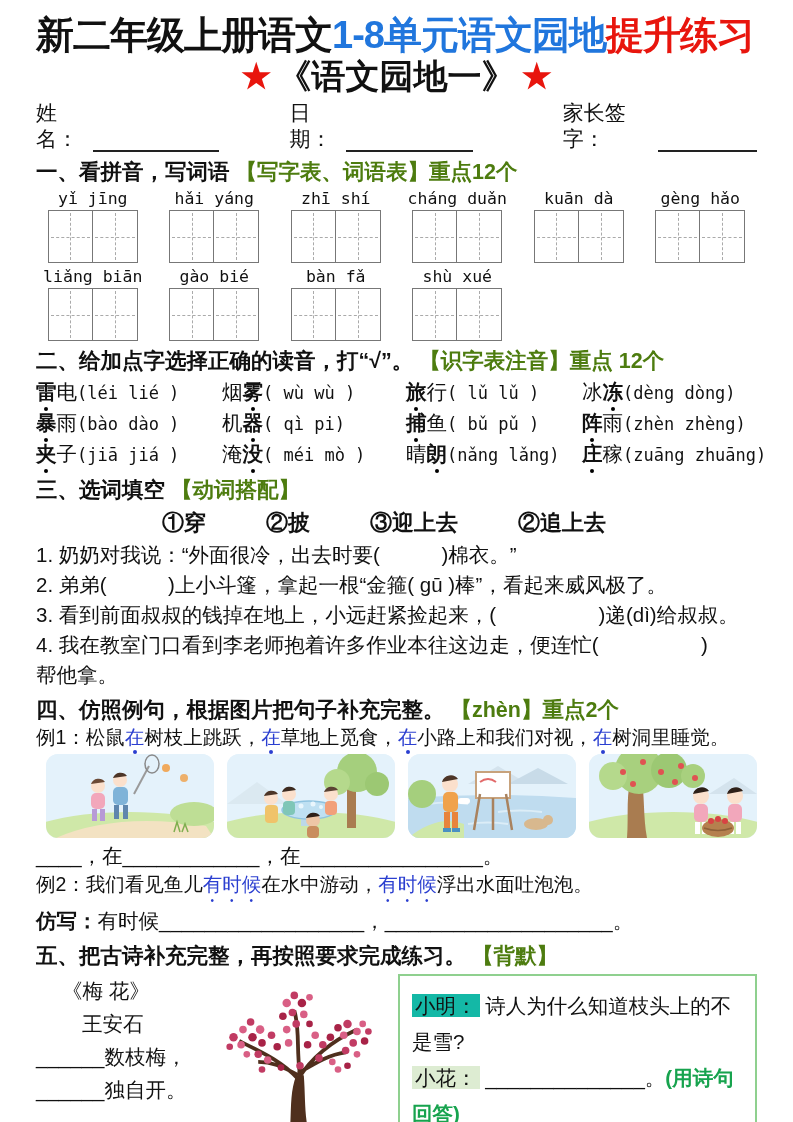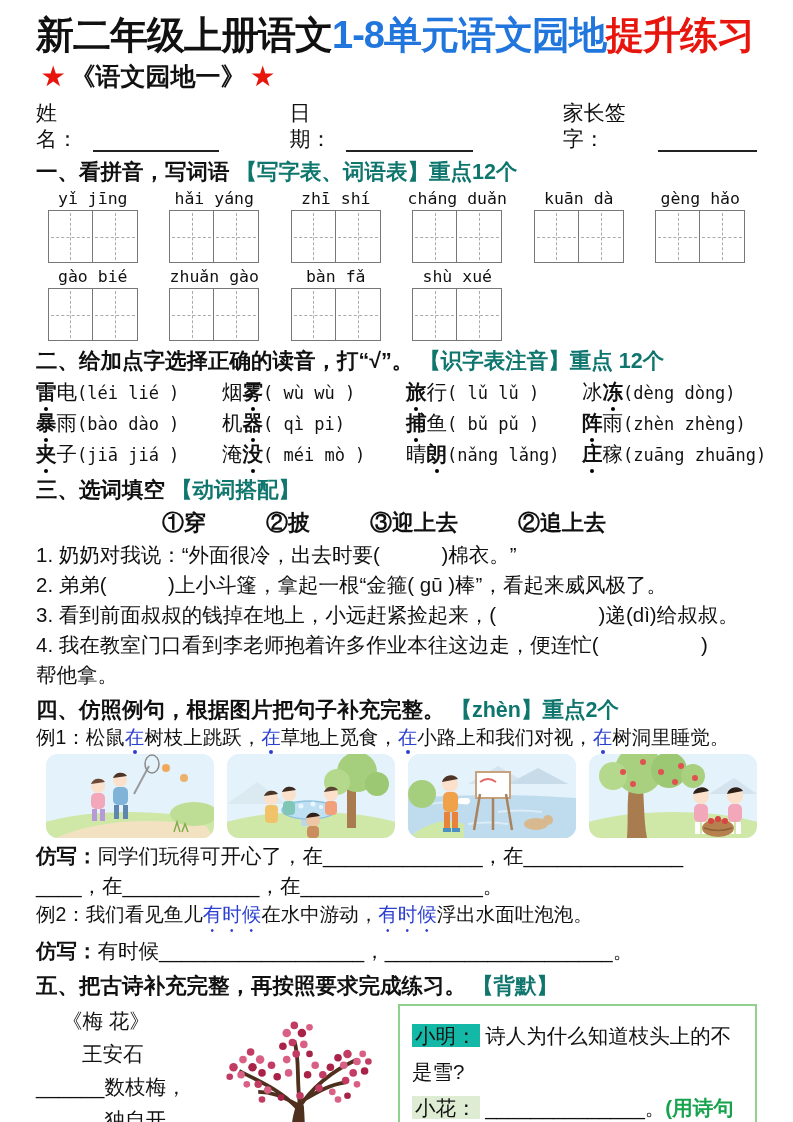--- a/index.html
+++ b/index.html
@@ -3,29 +3,29 @@
 <meta charset="utf-8">
 <style>
   html,body{margin:0;padding:0;background:#fff;}
   .page{width:793px;height:1122px;box-sizing:border-box;padding:12px 36px 12px 36px;
         font-family:"Liberation Sans",sans-serif;color:#111;overflow:hidden;position:relative;}
 
   .title{white-space:nowrap;font-size:38px;font-weight:bold;line-height:46px;letter-spacing:-1px;}
   .title .t-blue{color:#2076dd;}
   .title .t-red{color:#e8150d;}
 
-  .subtitle{text-align:left;font-size:25px;font-weight:bold;line-height:32px;margin-top:2px;}
+  .subtitle{text-align:center;font-size:34px;font-weight:bold;line-height:32px;margin-top:2px;}
   .subtitle .star{color:#e8150d;padding:0 6px;}
 
   .fields{display:flex;font-size:21px;margin-top:8px;line-height:26px;}
   .field{display:flex;align-items:flex-end;}
   .blankline{display:inline-block;border-bottom:2px solid #222;height:22px;}
 
   .sec-head{font-size:21.5px;font-weight:bold;line-height:28px;margin-top:6px;}
-  .tag{color:#0f766e;}
+  .tag{color:#4d7c0f;}
 
   .pinyin-grid{display:grid;grid-template-columns:repeat(6,1fr);column-gap:8px;margin-top:2px;}
   .pw{text-align:center;font-family:"DejaVu Sans Mono",monospace;font-size:16.5px;line-height:21px;white-space:nowrap;}
   .tzg{display:flex;justify-content:center;margin-top:1px;}
   .cell{width:45px;height:53px;border:1.5px solid #777;position:relative;box-sizing:border-box;background:#fff;}
   .cell + .cell{border-left:none;}
   .cell::before{content:"";position:absolute;left:2px;right:2px;top:50%;border-top:1px dashed #aaa;}
   .cell::after{content:"";position:absolute;top:2px;bottom:2px;left:50%;border-left:1px dashed #aaa;}
 
   .s2-grid{display:grid;grid-template-columns:186px 184px 176px auto;font-size:20.5px;line-height:30px;margin-top:2px;}
@@ -127,28 +127,28 @@
         </div>
       </div>
     <div>
         <div class="pw">gèng hǎo</div>
         <div class="tzg">
           <div class="cell"></div>
           <div class="cell"></div>
         </div>
       </div>
     <div>
+        <div class="pw" style="margin-top:3px">liǎng biān</div>
+        <div class="tzg">
+          <div class="cell"></div>
+          <div class="cell"></div>
+        </div>
+      </div>
+    <div>
         <div class="pw" style="margin-top:3px">gào bié</div>
-        <div class="tzg">
-          <div class="cell"></div>
-          <div class="cell"></div>
-        </div>
-      </div>
-    <div>
-        <div class="pw" style="margin-top:3px">zhuǎn gào</div>
         <div class="tzg">
           <div class="cell"></div>
           <div class="cell"></div>
         </div>
       </div>
     <div>
         <div class="pw" style="margin-top:3px">bàn fǎ</div>
         <div class="tzg">
           <div class="cell"></div>
           <div class="cell"></div>
@@ -303,21 +303,20 @@
           <rect x="147" y="68" width="5" height="12" fill="#fff"></rect>
         <ellipse cx="129" cy="74" rx="16" ry="9" fill="#b5804e"></ellipse>
         <circle cx="122" cy="67" r="3" fill="#d84343"></circle>
           <circle cx="129" cy="65" r="3" fill="#d84343"></circle>
           <circle cx="136" cy="67" r="3" fill="#d84343"></circle>
         <path d="M115,74 q14,5 28,0" stroke="#8e6038" stroke-width="1.5" fill="none"></path>
       </svg>
     </div>
   </div>
 
-  <div class="fx"><span class="lbl">仿写：</span><span>同学们玩得可开心了，在______________，在______________</span></div>
   <div class="fx"><span>____，在____________，在________________。</span></div>
 
   <div class="ex"><span>例2：我们看见鱼儿</span><span class="kw kw3">有时候</span><span>在水中游动，</span><span class="kw kw3">有时候</span><span>浮出水面吐泡泡。</span></div>
 
   <div class="fx"><span class="lbl">仿写：</span><span>有时候__________________，____________________。</span></div>
 
   <div class="sec-head"><span>五、把古诗补充完整，再按照要求完成练习。</span> <span class="tag">【背默】</span></div>
 
   <div class="s5">
     <div class="poem">

